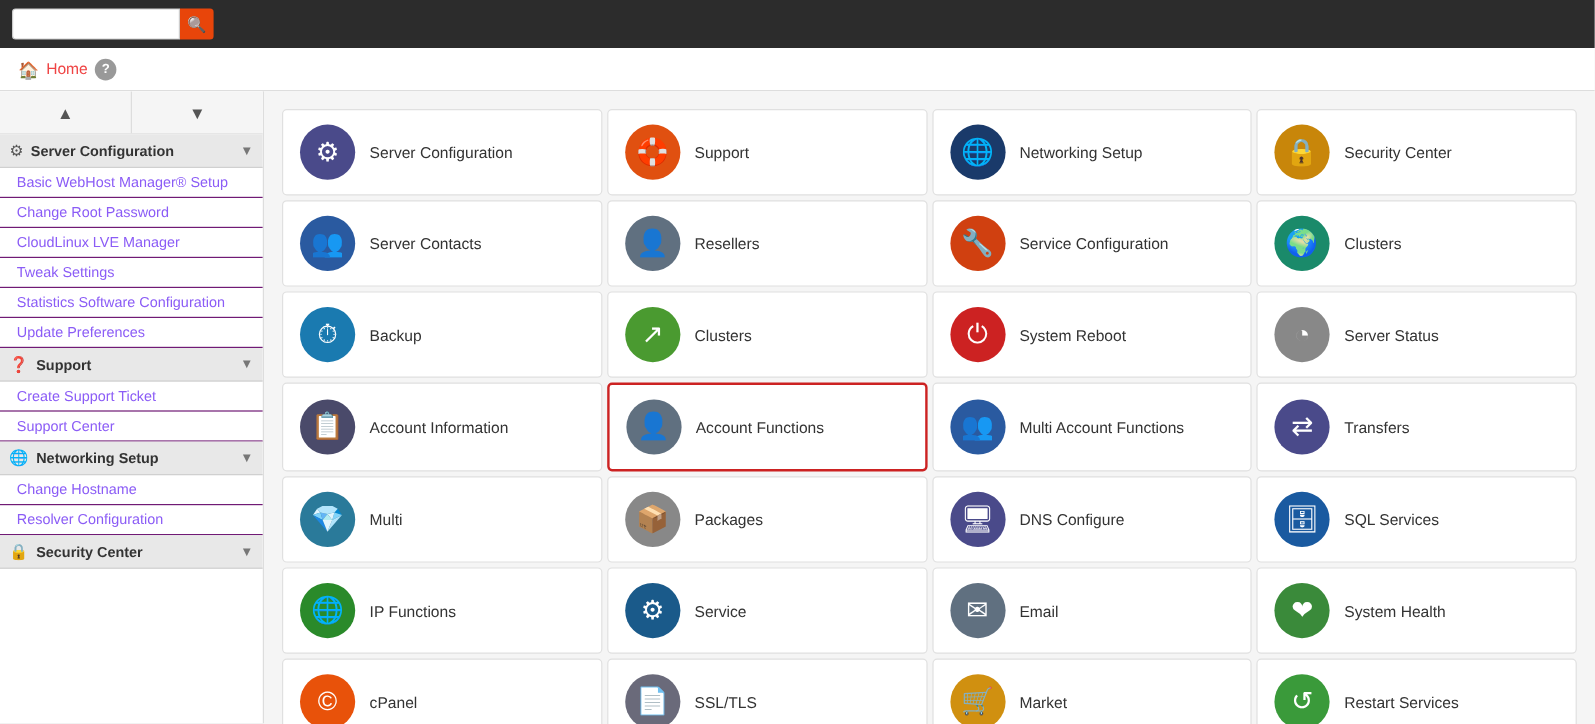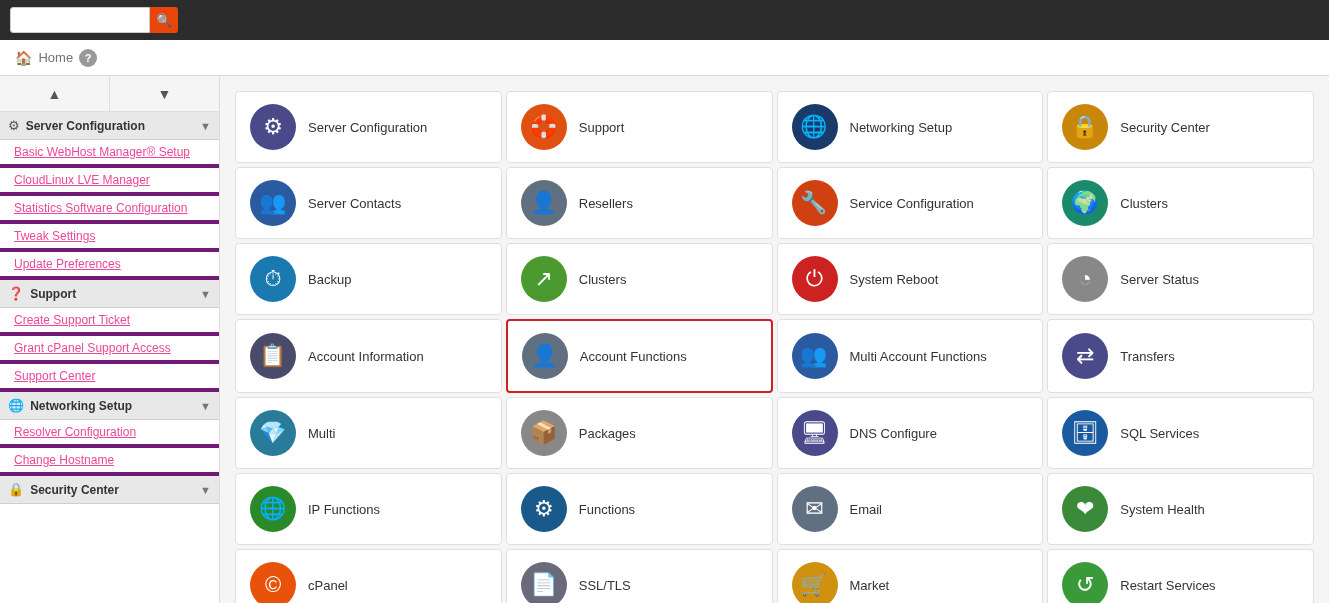--- a/index.html
+++ b/index.html
@@ -47,21 +47,21 @@
       background: #fff;
       height: 36px;
       display: flex;
       align-items: center;
       padding: 0 15px;
       border-bottom: 1px solid #ddd;
       flex-shrink: 0;
       gap: 6px;
     }
     .breadcrumb-home-icon { font-size: 14px; color: #555; }
-    .breadcrumb-text { font-size: 13px; color: #737373; }
+    .breadcrumb-text { font-size: 13px; color: #ef4444; }
     .help-icon {
       width: 18px; height: 18px;
       background: #999;
       border-radius: 50%;
       display: flex; align-items: center; justify-content: center;
       color: #fff; font-size: 11px; font-weight: bold;
       cursor: pointer;
     }
 
     
@@ -107,24 +107,23 @@
       cursor: pointer;
       gap: 6px;
     }
     .sidebar-section-header .section-icon { font-size: 13px; color: #555; }
     .sidebar-section-header .section-title { font-size: 12px; font-weight: bold; color: #333; flex: 1; }
     .sidebar-section-header .chevron { color: #777; font-size: 11px; }
 
     .sidebar-item {
       padding: 5px 10px 5px 14px;
       font-size: 12px;
-      color: #ec4899;
-      cursor: pointer;
-      border-bottom: 4px solid #701a75;
-      text-decoration: underline;
+      color: #8b5cf6;
+      cursor: pointer;
+      border-bottom: 1px solid #701a75;
     }
 
     
     .main-content {
       flex: 1;
       overflow-y: auto;
       padding: 15px;
       background: #f5f5f5;
     }
 
@@ -189,39 +188,39 @@
       <div class="sidebar-nav-arrows">
   <button class="nav-arrow-btn">▲</button>
   <button class="nav-arrow-btn">▼</button>
 </div>
       <div class="sidebar-section-header">
     <span class="section-icon">⚙</span>
     <span class="section-title">Server Configuration</span>
     <span class="chevron">▼</span>
   </div>
       <div class="sidebar-item">Basic WebHost Manager® Setup</div>
+      <div class="sidebar-item">Change Root Password</div>
       <div class="sidebar-item">CloudLinux LVE Manager</div>
+      <div class="sidebar-item">Tweak Settings</div>
       <div class="sidebar-item">Statistics Software Configuration</div>
-      <div class="sidebar-item">Tweak Settings</div>
       <div class="sidebar-item">Update Preferences</div>
       <div class="sidebar-section-header">
     <span class="section-icon">❓</span>
     <span class="section-title">Support</span>
     <span class="chevron">▼</span>
   </div>
       <div class="sidebar-item">Create Support Ticket</div>
-      <div class="sidebar-item">Grant cPanel Support Access</div>
       <div class="sidebar-item">Support Center</div>
       <div class="sidebar-section-header">
     <span class="section-icon">🌐</span>
     <span class="section-title">Networking Setup</span>
     <span class="chevron">▼</span>
   </div>
+      <div class="sidebar-item">Change Hostname</div>
       <div class="sidebar-item">Resolver Configuration</div>
-      <div class="sidebar-item">Change Hostname</div>
       <div class="sidebar-section-header">
     <span class="section-icon">🔒</span>
     <span class="section-title">Security Center</span>
     <span class="chevron">▼</span>
   </div>
     </div>
   <div class="main-content" id="main-content">
       <div class="grid-container">
         <div class="grid-item">
           <div class="icon-circle" style="background: rgb(74, 74, 138); color: rgb(255, 255, 255); font-size: 22px;">⚙</div>
@@ -302,21 +301,21 @@
         <div class="grid-item">
           <div class="icon-circle" style="background: rgb(26, 90, 160); color: rgb(255, 255, 255); font-size: 22px;">🗄</div>
           <span class="grid-item-label">SQL Services</span>
         </div>
         <div class="grid-item">
           <div class="icon-circle" style="background: rgb(42, 138, 42); color: rgb(255, 255, 255); font-size: 22px;">🌐</div>
           <span class="grid-item-label">IP Functions</span>
         </div>
         <div class="grid-item">
           <div class="icon-circle" style="background: rgb(26, 90, 138); color: rgb(255, 255, 255); font-size: 22px;">⚙</div>
-          <span class="grid-item-label">Functions</span>
+          <span class="grid-item-label">Service</span>
         </div>
         <div class="grid-item">
           <div class="icon-circle" style="background: rgb(96, 112, 128); color: rgb(255, 255, 255); font-size: 22px;">✉</div>
           <span class="grid-item-label">Email</span>
         </div>
         <div class="grid-item">
           <div class="icon-circle" style="background: rgb(58, 138, 58); color: rgb(255, 255, 255); font-size: 22px;">❤</div>
           <span class="grid-item-label">System Health</span>
         </div>
         <div class="grid-item">

